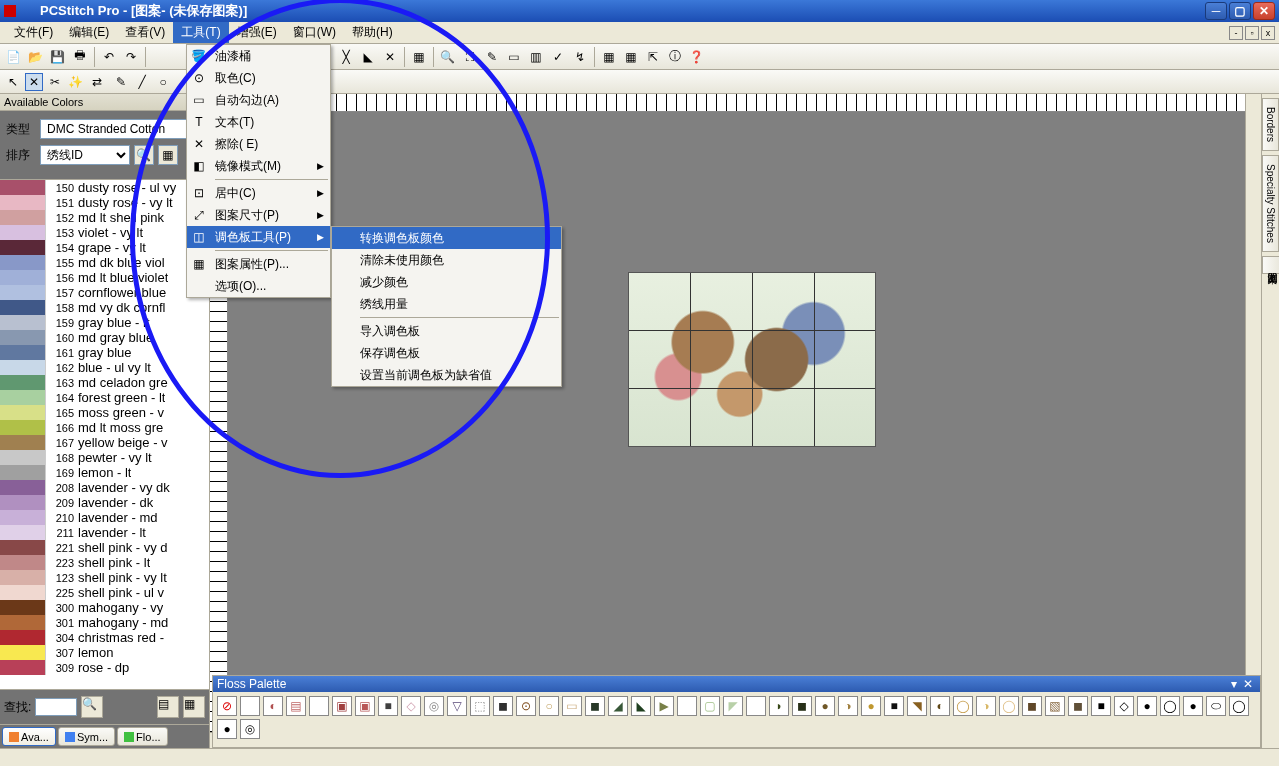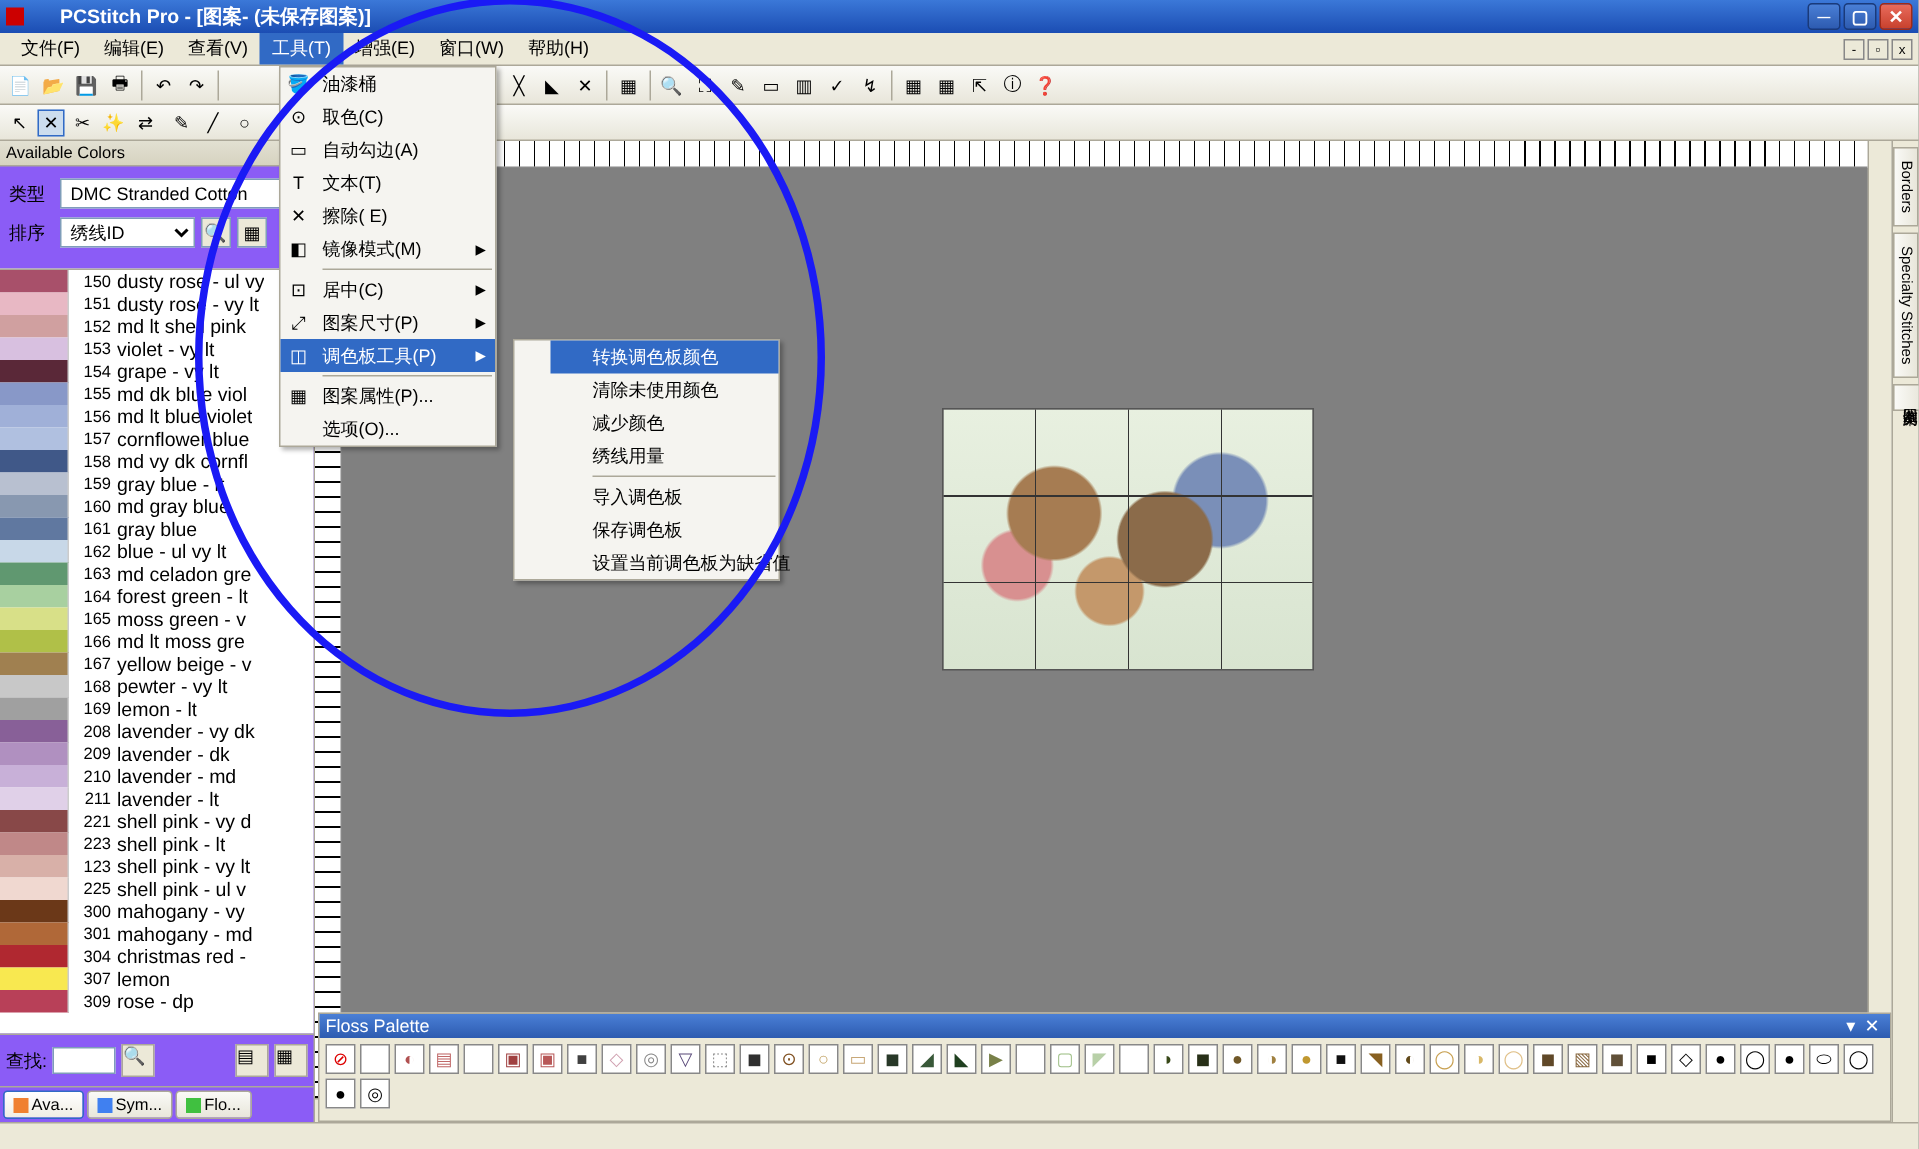--- a/index.html
+++ b/index.html
@@ -25,21 +25,21 @@
 .toolbar .tb-btn { width: 20px; height: 20px; display:flex; align-items:center; justify-content:center; border-radius:2px; cursor:pointer; }
 .toolbar .tb-sep { width:1px; height:20px; background:#aca899; margin:0 2px; }
 .tb-color { width:16px; height:16px; }
 
 
 .toolbar2 { height: 24px; background: linear-gradient(#fafaf7,#e8e6da); border-bottom: 1px solid #aca899; display:flex; align-items:center; padding:0 4px; gap:3px;}
 .toolbar2 .tb-btn { width: 18px; height: 18px; cursor:pointer; display:flex;align-items:center;justify-content:center;}
 
 
 .main { display: flex; height: calc(766px - 22px - 22px - 26px - 24px - 18px); }
-.left-panel { width: 210px; background: #8b5cf6; border-right: 1px solid #aca899; display:flex; flex-direction:column; }
+.left-panel { width: 210px; background: #737373; border-right: 1px solid #aca899; display:flex; flex-direction:column; }
 .panel-title { height: 17px; background: linear-gradient(#e2e0d2,#d6d3c0); border-bottom:1px solid #aca899; padding-left:4px; font-size:11px; display:flex; align-items:center;}
 .panel-controls { padding: 8px 6px; }
 .panel-controls .row { display:flex; align-items:center; margin-bottom:6px; gap:4px;}
 .panel-controls label { width: 30px; }
 .panel-controls select, .panel-controls input { flex:1; height:20px; border:1px solid #7f9db9; background:white; font-size:12px; padding:0 2px;}
 .panel-controls .sq-btn { width:20px; height:20px; border:1px solid #7f9db9; background:#ece9d8; display:flex;align-items:center;justify-content:center; cursor:pointer;}
 
 .color-list { flex:1; overflow-y:auto; background:white; border-top:1px solid #aca899; }
 .color-row { display:flex; height:15px; align-items:center; cursor:pointer;}
 .color-swatch { width:46px; height:15px; border-right:1px solid #ccc; }
@@ -91,21 +91,21 @@
 .floss-cell { width:20px; height:20px; border:1px solid #888; background:#fff; display:flex;align-items:center;justify-content:center; cursor:pointer;}
 
 
 .dropdown { position:absolute; background:#f5f4f0; border:1px solid #aca899; box-shadow:2px 2px 3px rgba(0,0,0,0.3); z-index:100;}
 .dropdown .dd-item { height:22px; display:flex; align-items:center; padding:0 20px 0 28px; cursor:pointer; position:relative; white-space:nowrap;}
 .dropdown .dd-item:hover, .dropdown .dd-item.hover { background:#316ac5; color:white;}
 .dropdown .dd-item .arrow { position:absolute; right:6px; font-size:9px;}
 .dropdown .dd-sep { height:1px; background:#aca899; margin:2px 2px 2px 28px;}
 .dropdown .dd-icon { position:absolute; left:4px; width:16px; height:16px; display:flex;align-items:center;justify-content:center;}
 .menu1 { left:186px; top:44px; width:145px;}
-.menu2 { left:342px; top:226px; width:178px;padding-left:24px;}
+.menu2 { left:331px; top:226px; width:231px;}
 
 
 .annotation-circle { position:absolute; left:130px; top:-2px; width:420px; height:480px; border:5px solid #1a1af5; border-radius:50%; pointer-events:none; z-index:200;}
 
 
 .status-bar { position:absolute; left:0;right:0;bottom:0; height:18px; background:#ece9d8; border-top:1px solid #aca899;}
 </style>
 </head>
 <body>
 

